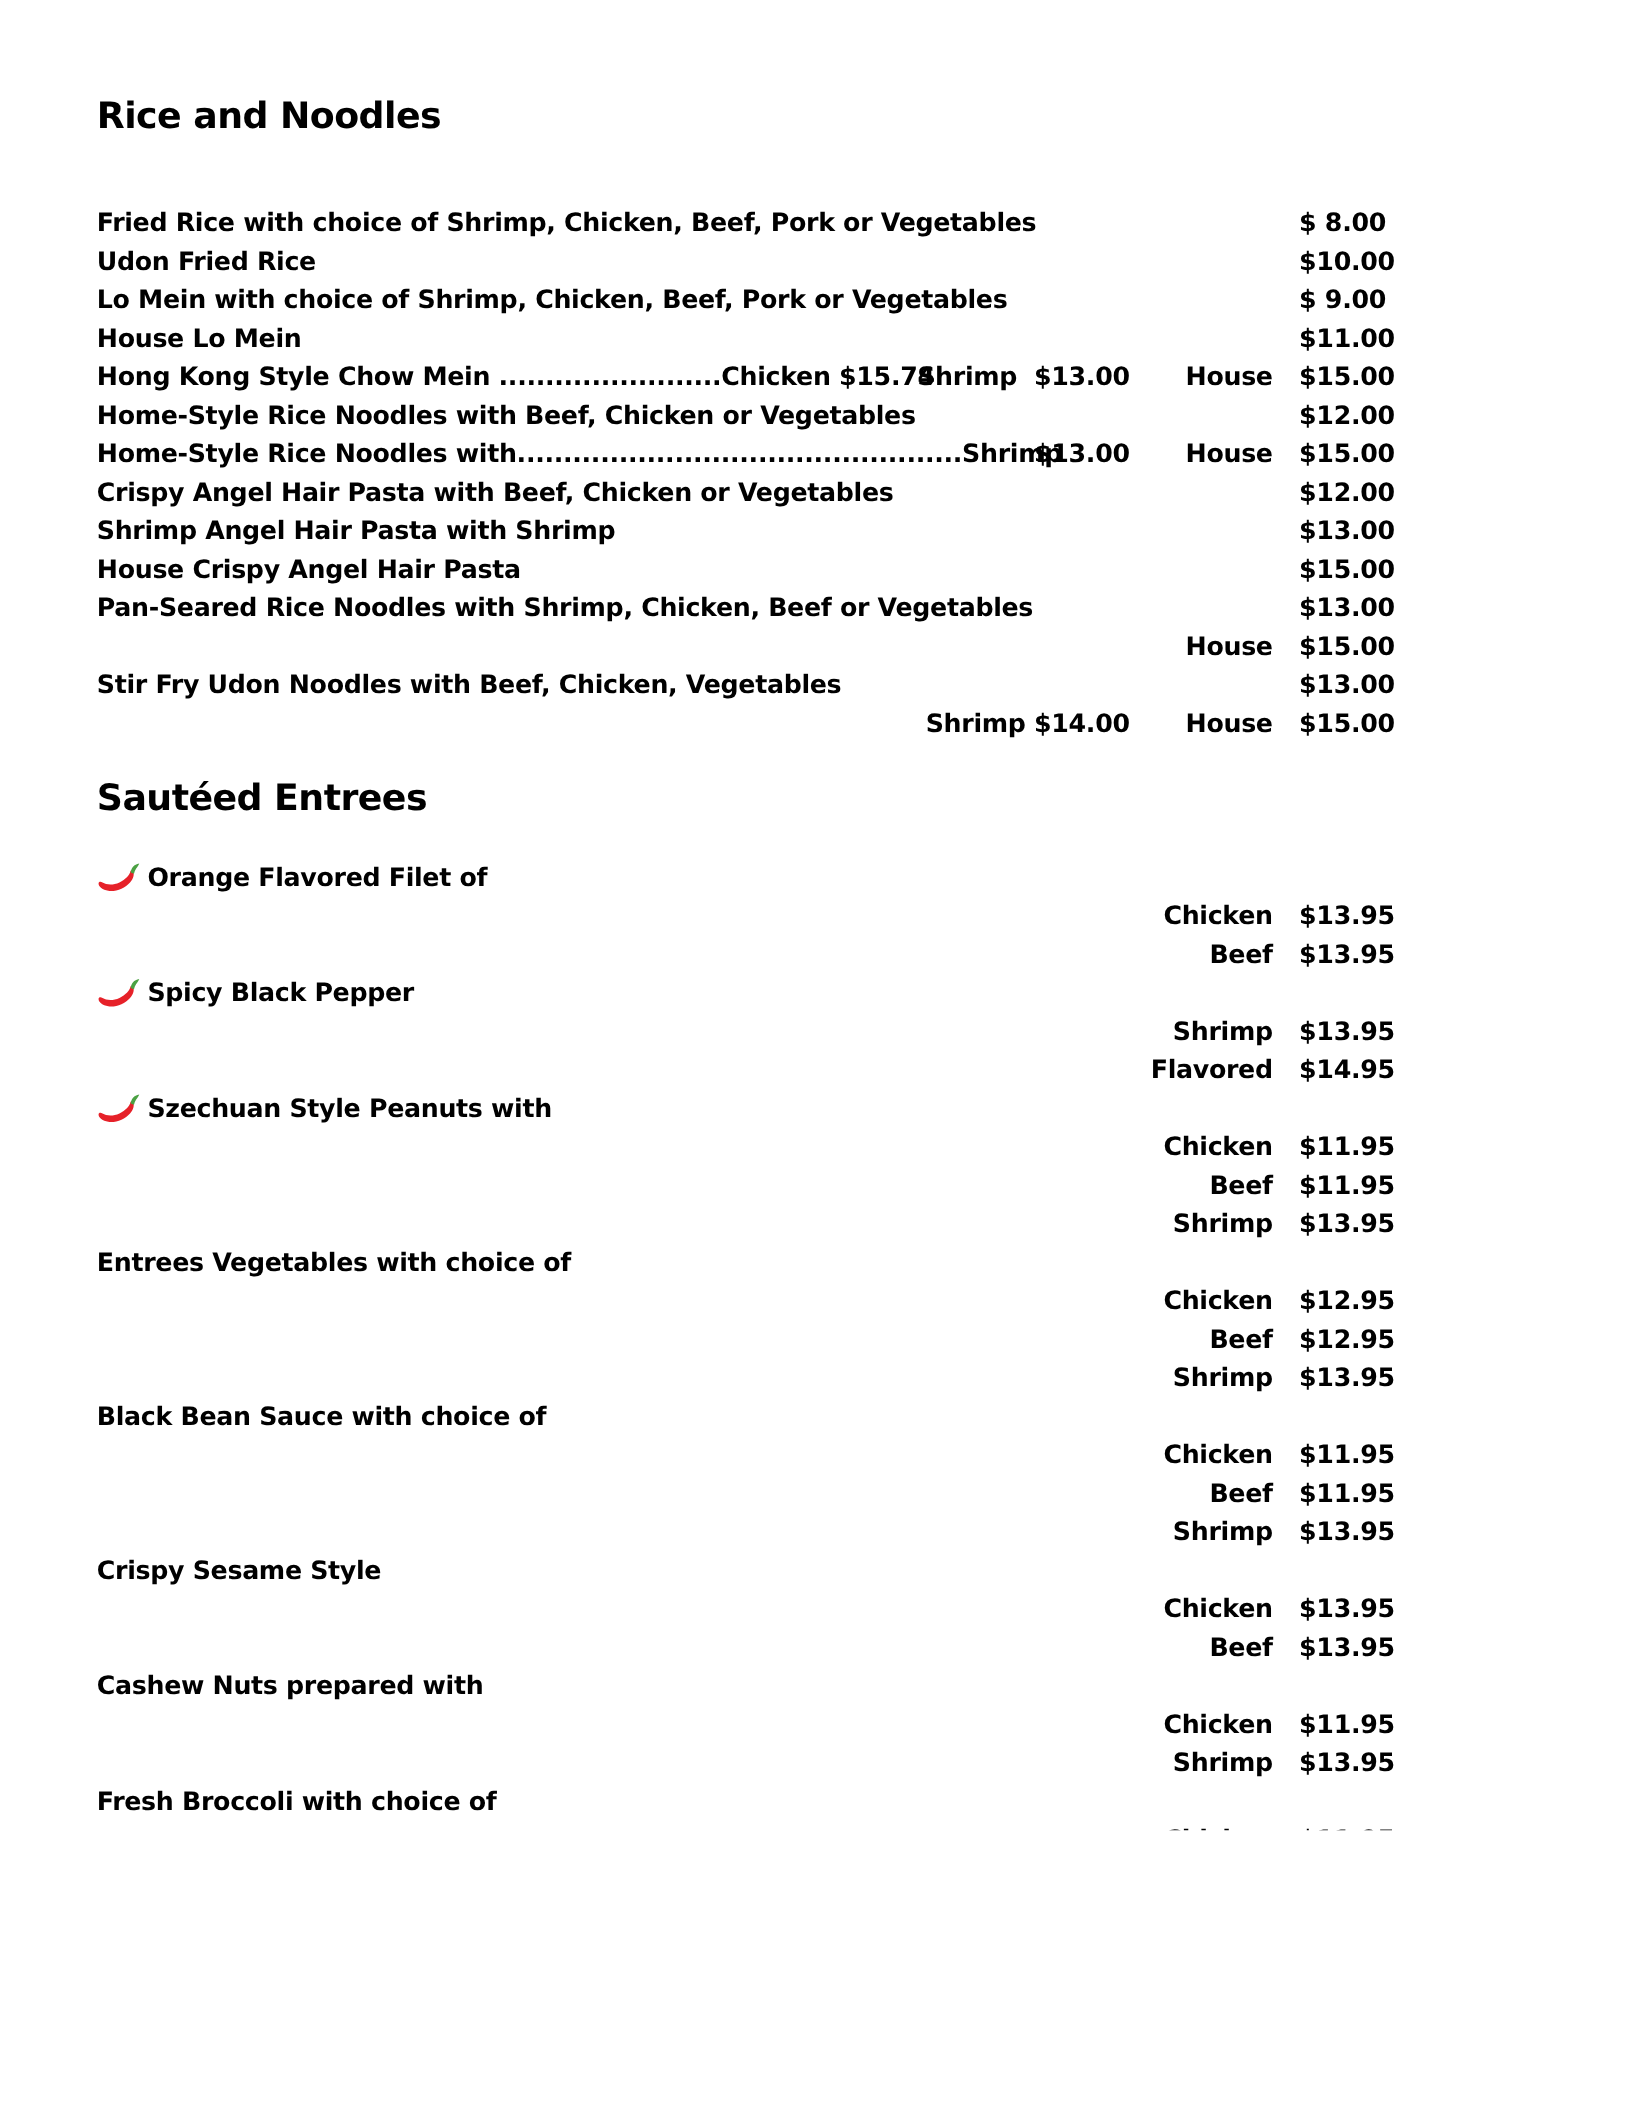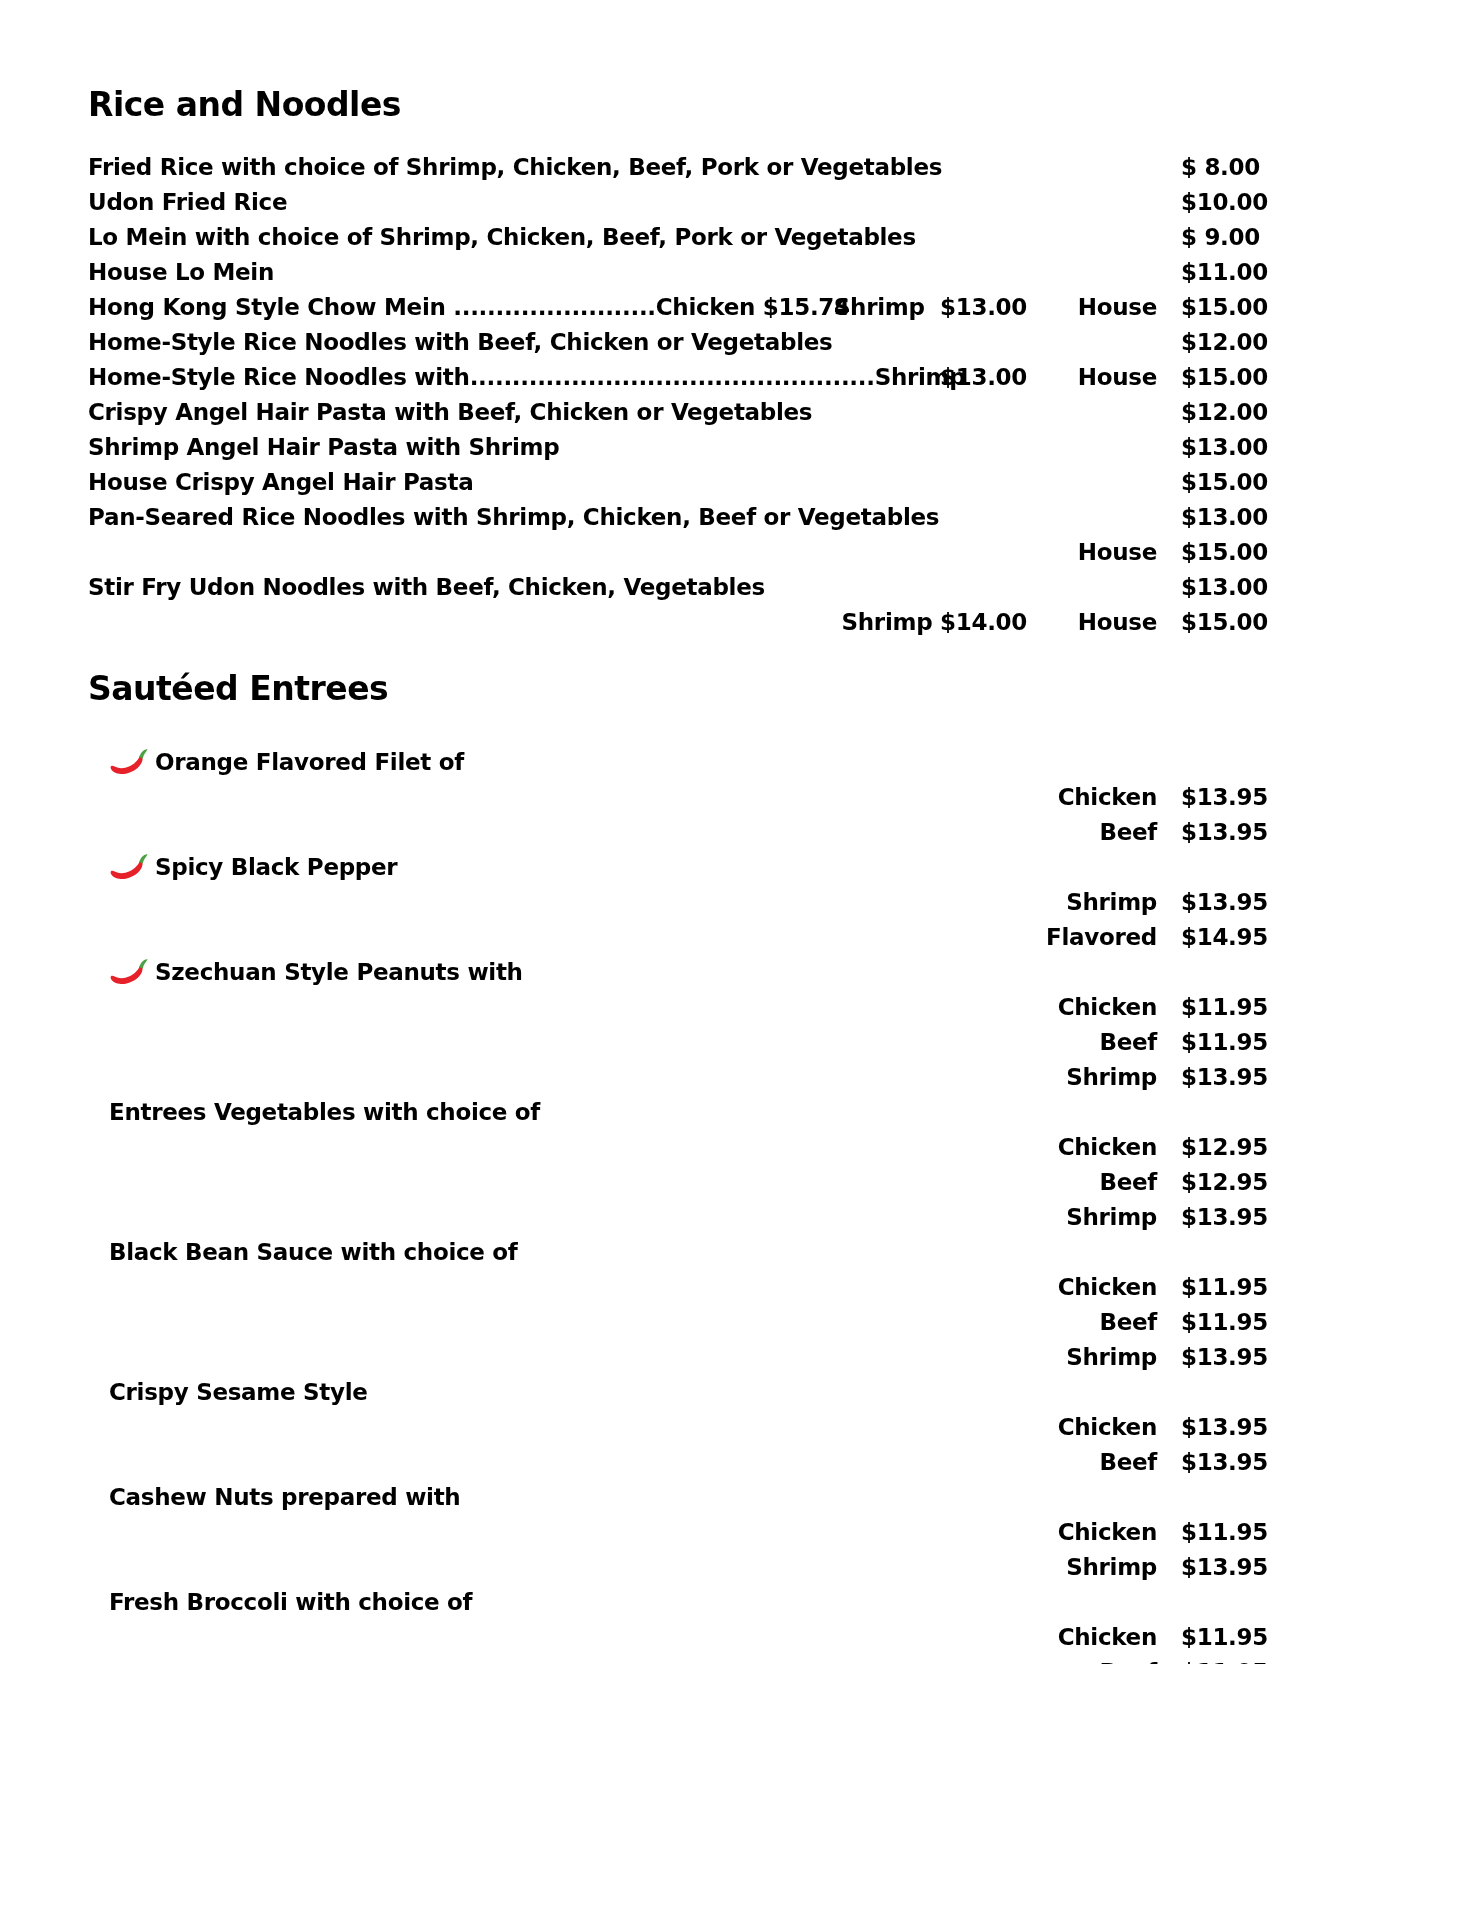--- a/index.html
+++ b/index.html
@@ -16,22 +16,22 @@
     font-weight: bold;
   }
   .section-title {
     font-size: 33px;
     line-height: 40px;
     margin: 0;
     letter-spacing: -0.5px;
     white-space: nowrap;
   }
   .menu-section:nth-of-type(2) { margin-top: 30px; }
-  .menu-section:nth-of-type(1) .rows { margin-top: 24px; }
-  .menu-section:nth-of-type(2) .rows { margin-top: 35px; margin-left: 21px; }
+  .menu-section:nth-of-type(1) .rows { margin-top: 60px; }
+  .menu-section:nth-of-type(2) .rows { margin-top: 35px; }
   .row {
     display: grid;
     grid-template-columns: minmax(0,1fr) auto 144px 80px;
     height: 35px;
     align-items: center;
     font-size: 23px;
     letter-spacing: -0.3px;
   }
   .item { white-space: nowrap; display: flex; align-items: center; }
   .item-text { white-space: pre; }

